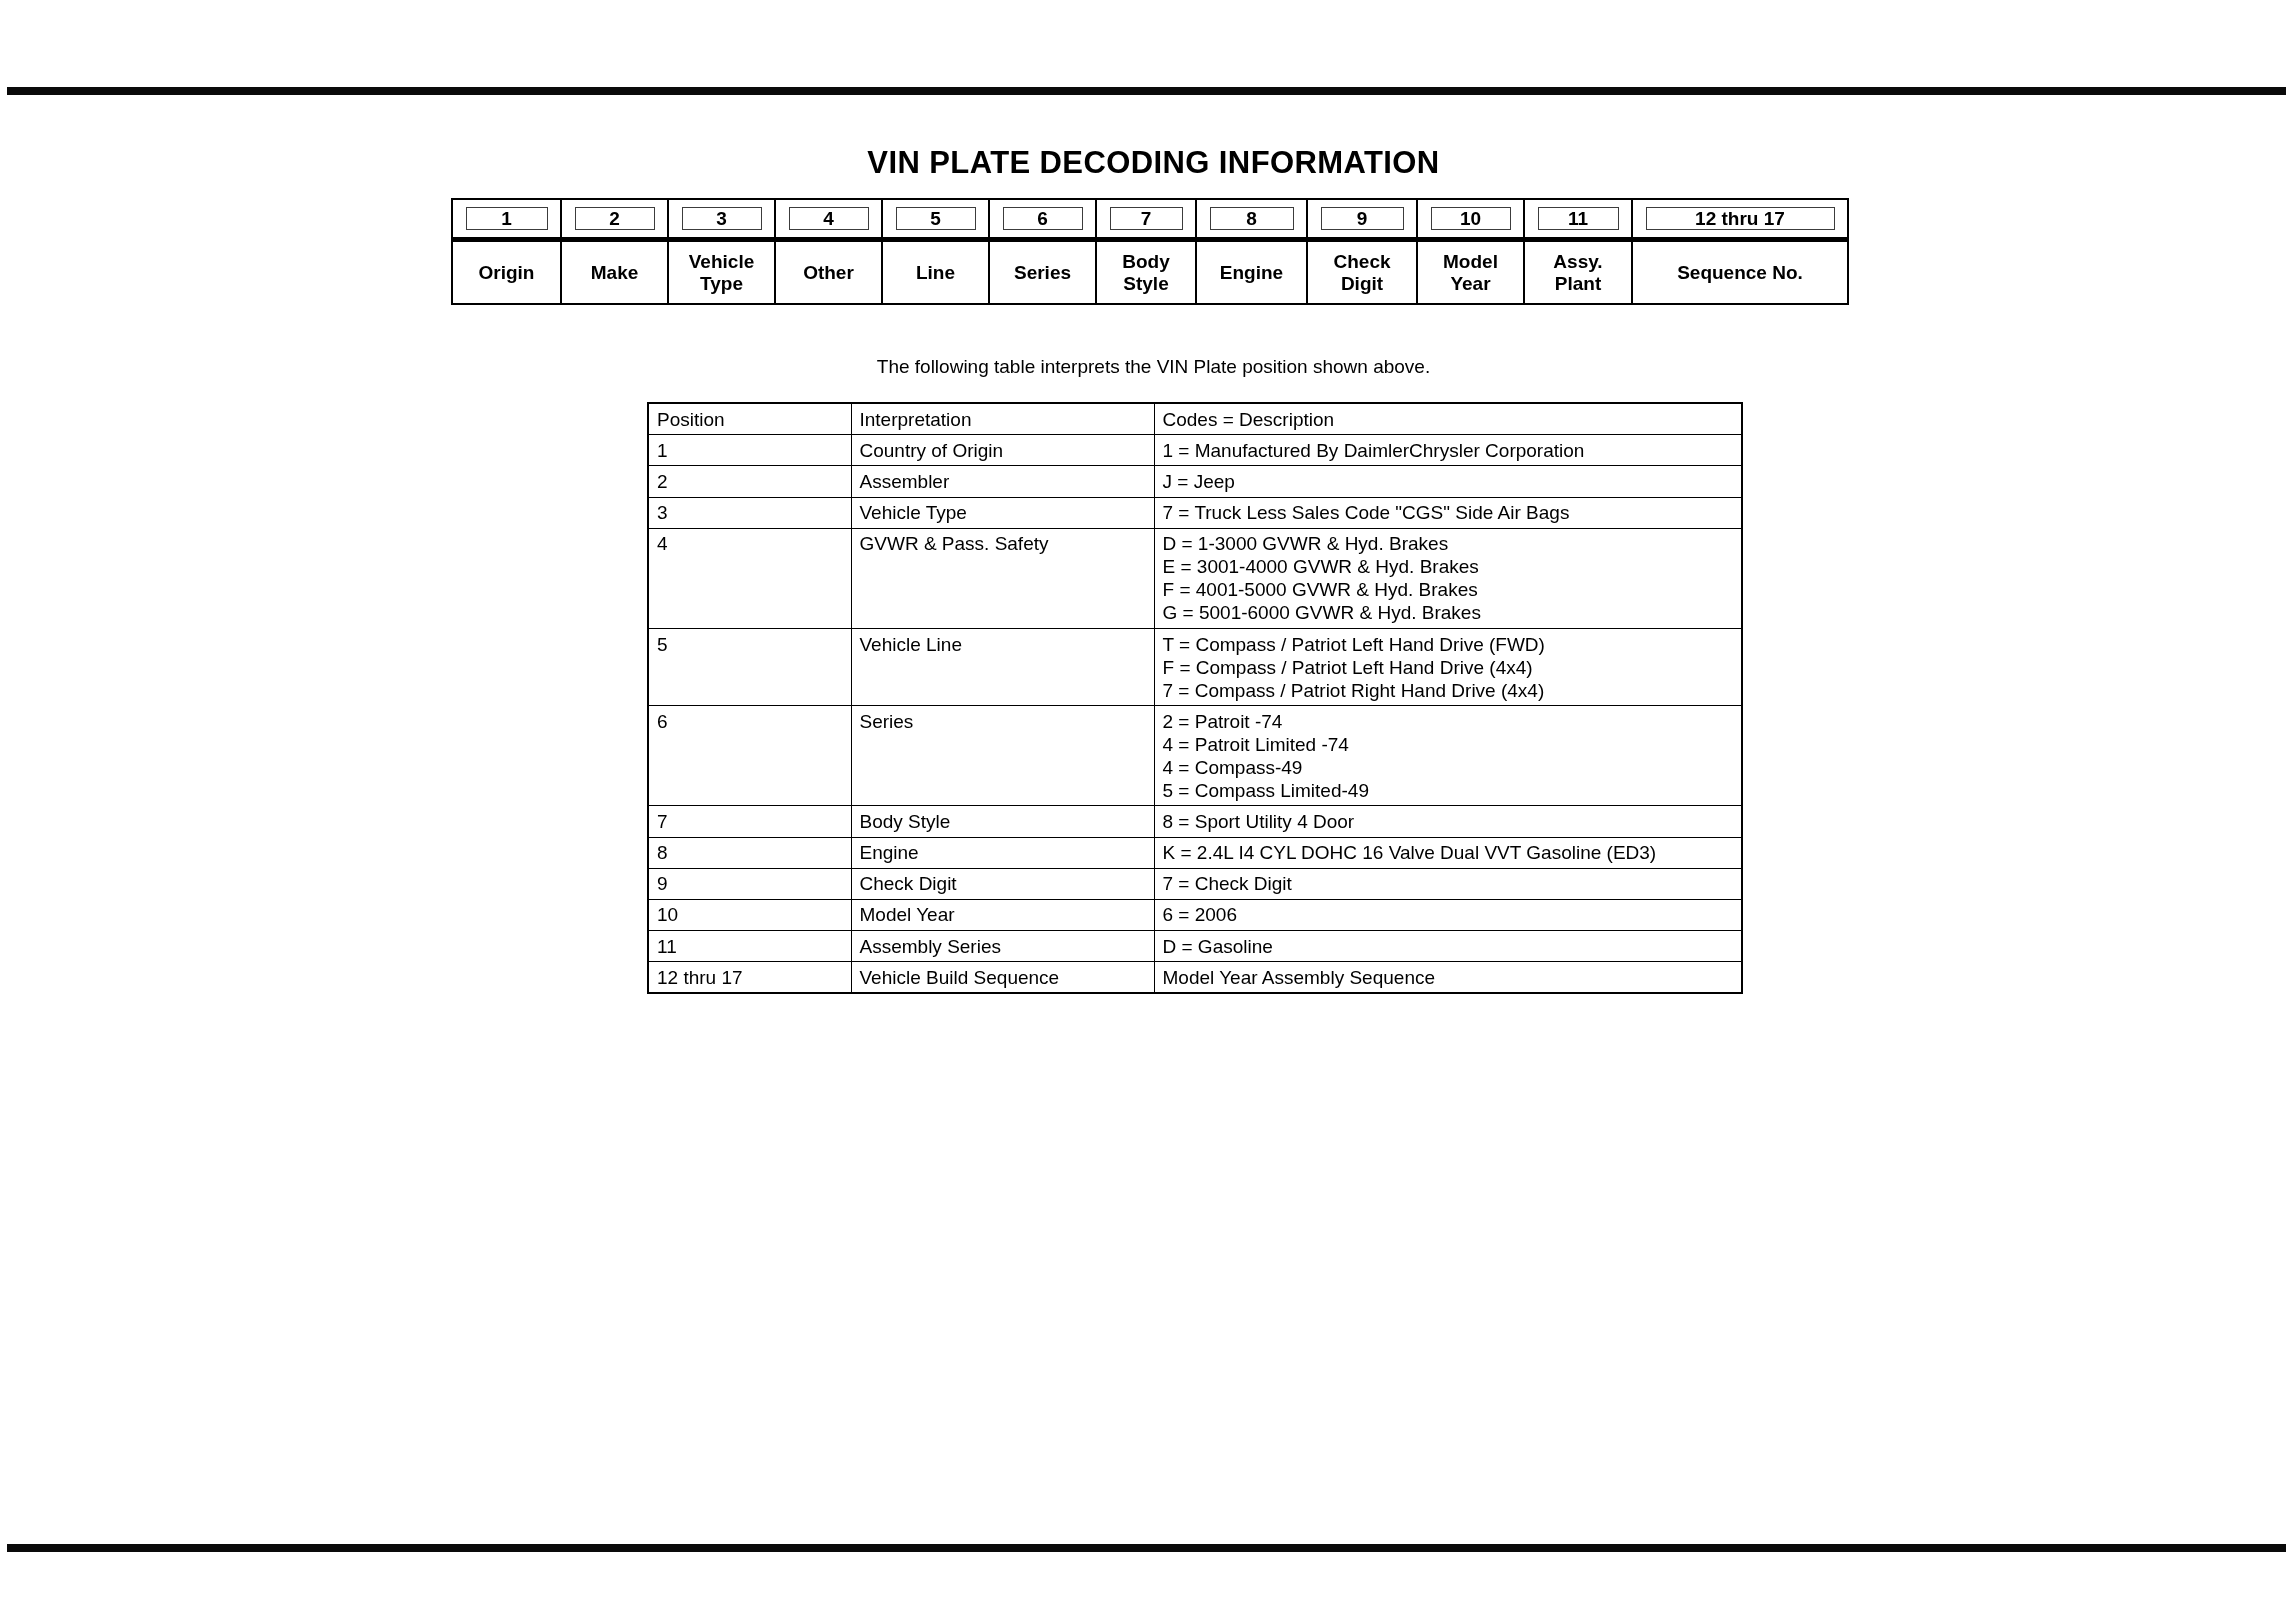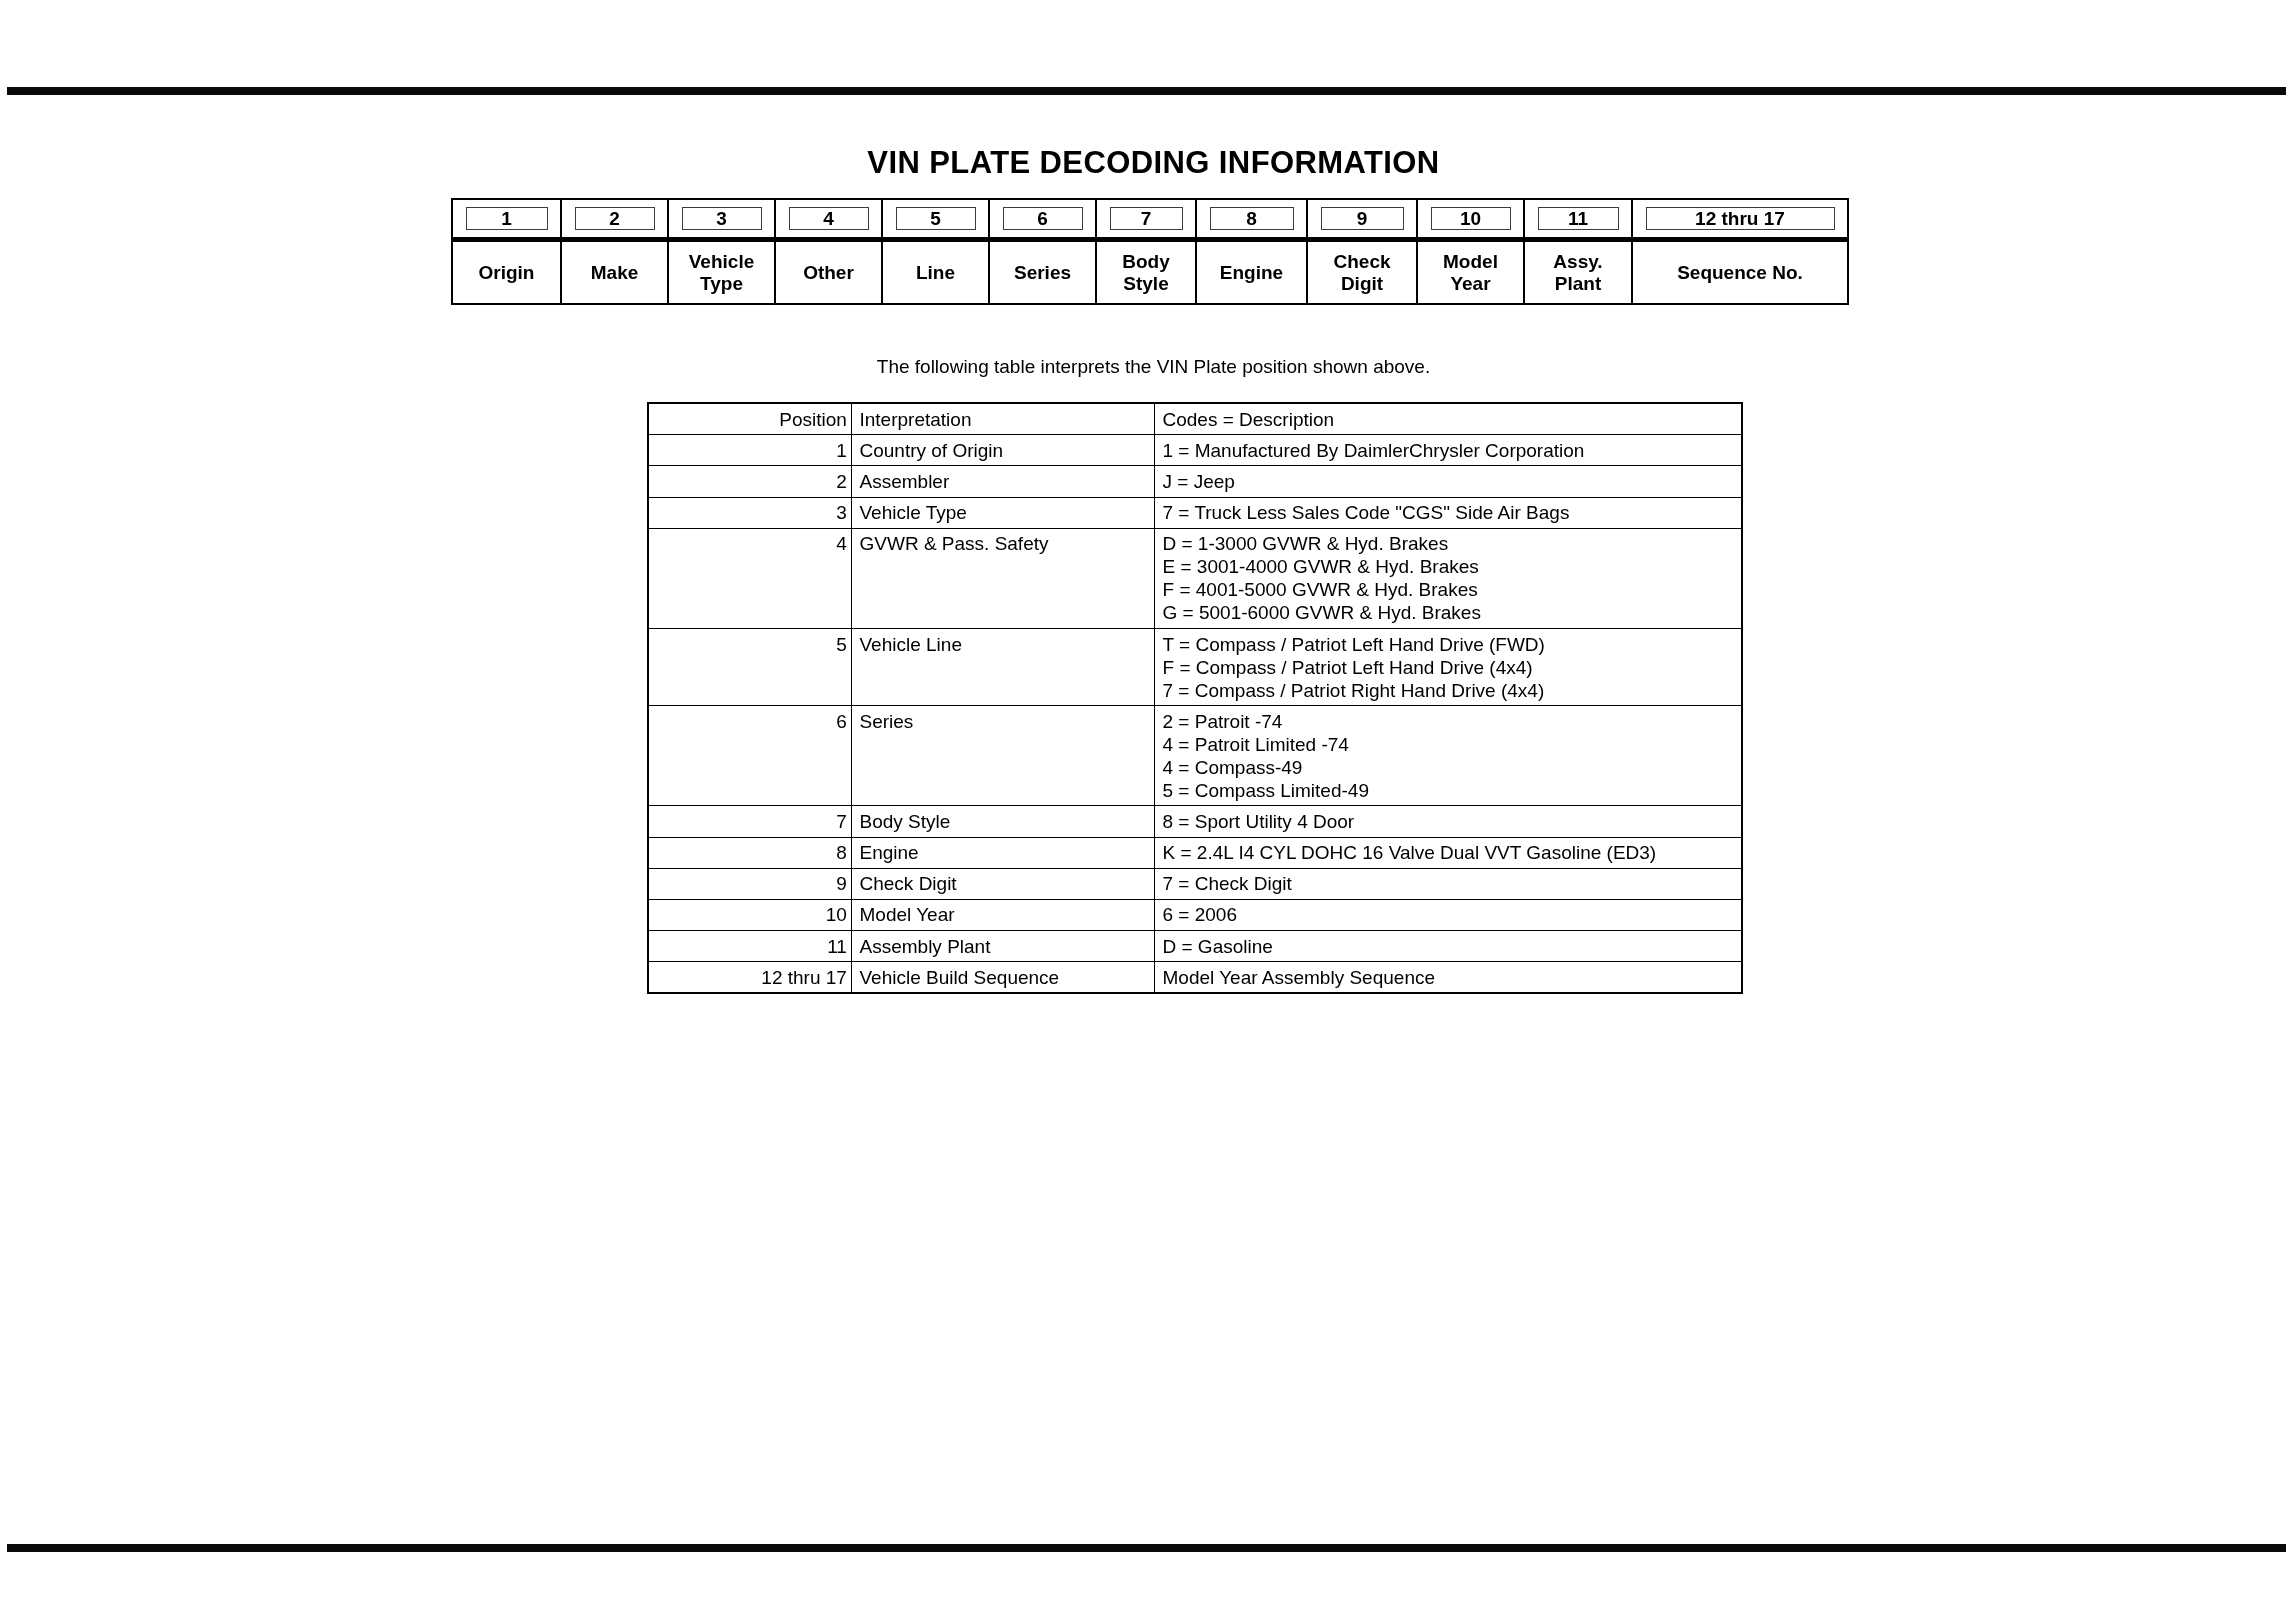--- a/index.html
+++ b/index.html
@@ -75,21 +75,21 @@
     table-layout: fixed;
     background: #fff;
   }
   .decode-table th, .decode-table td {
     border: 1.8px solid #000;
     font-size: 19px; font-weight: normal;
     text-align: left; vertical-align: top;
     line-height: 23px;
     padding: 3.6px 3.6px 3.6px 8px;
   }
-  .decode-table th:nth-child(1), .decode-table td:nth-child(1) { width: 203px; text-align: right; }
+  .decode-table th:nth-child(1), .decode-table td:nth-child(1) { width: 203px; }
   .decode-table th:nth-child(2), .decode-table td:nth-child(2) { width: 303px; margin-top: 46px; }
   .decode-table th:nth-child(3), .decode-table td:nth-child(3) { width: 588px; }
   .cell-codes { white-space: pre-line; }
 </style>
 </head>
 <body>
 
 <div class="page-rule top"></div>
 
 <div class="page-title">VIN PLATE DECODING INFORMATION</div>
@@ -256,21 +256,21 @@
       </tr>
 
       <tr>
         <td class="cell-position">10</td>
         <td class="cell-interpretation">Model Year</td>
         <td class="cell-codes">6 = 2006</td>
       </tr>
 
       <tr>
         <td class="cell-position">11</td>
-        <td class="cell-interpretation">Assembly Plant</td>
+        <td class="cell-interpretation">Assembly Series</td>
         <td class="cell-codes">D = Gasoline</td>
       </tr>
 
       <tr>
         <td class="cell-position">12 thru 17</td>
         <td class="cell-interpretation">Vehicle Build Sequence</td>
         <td class="cell-codes">Model Year Assembly Sequence</td>
       </tr>
     </tbody>
 </table>

